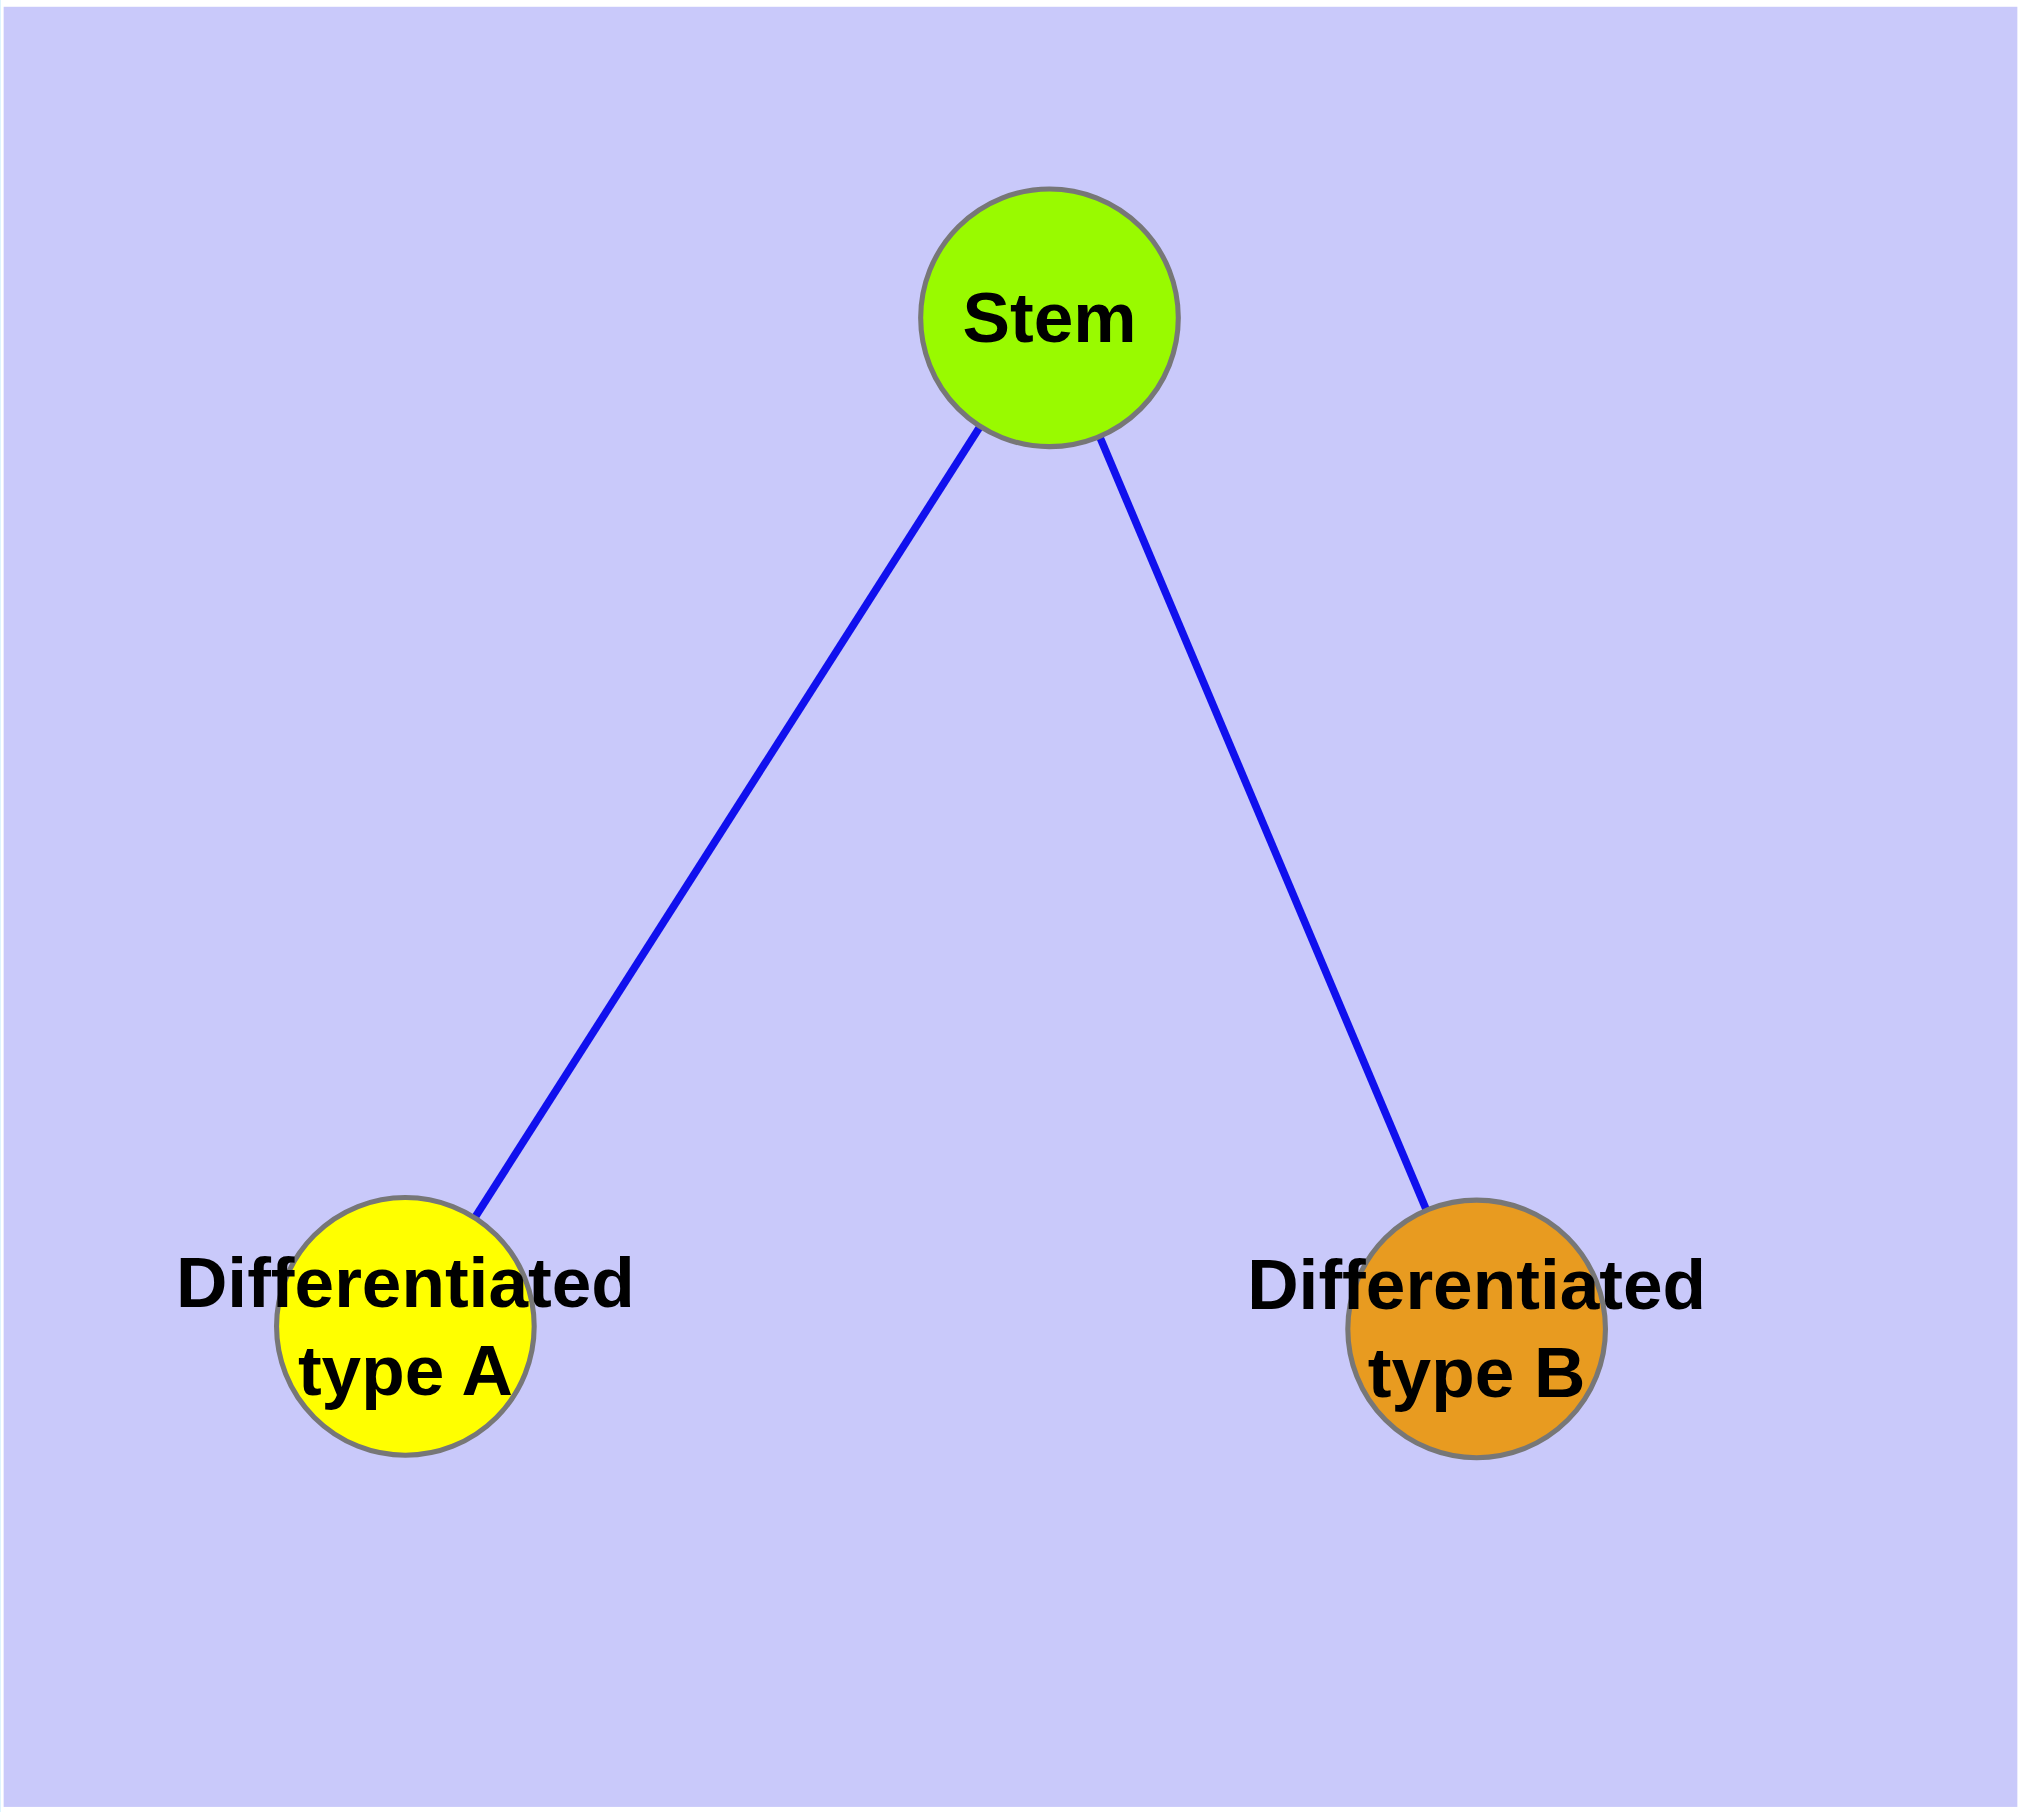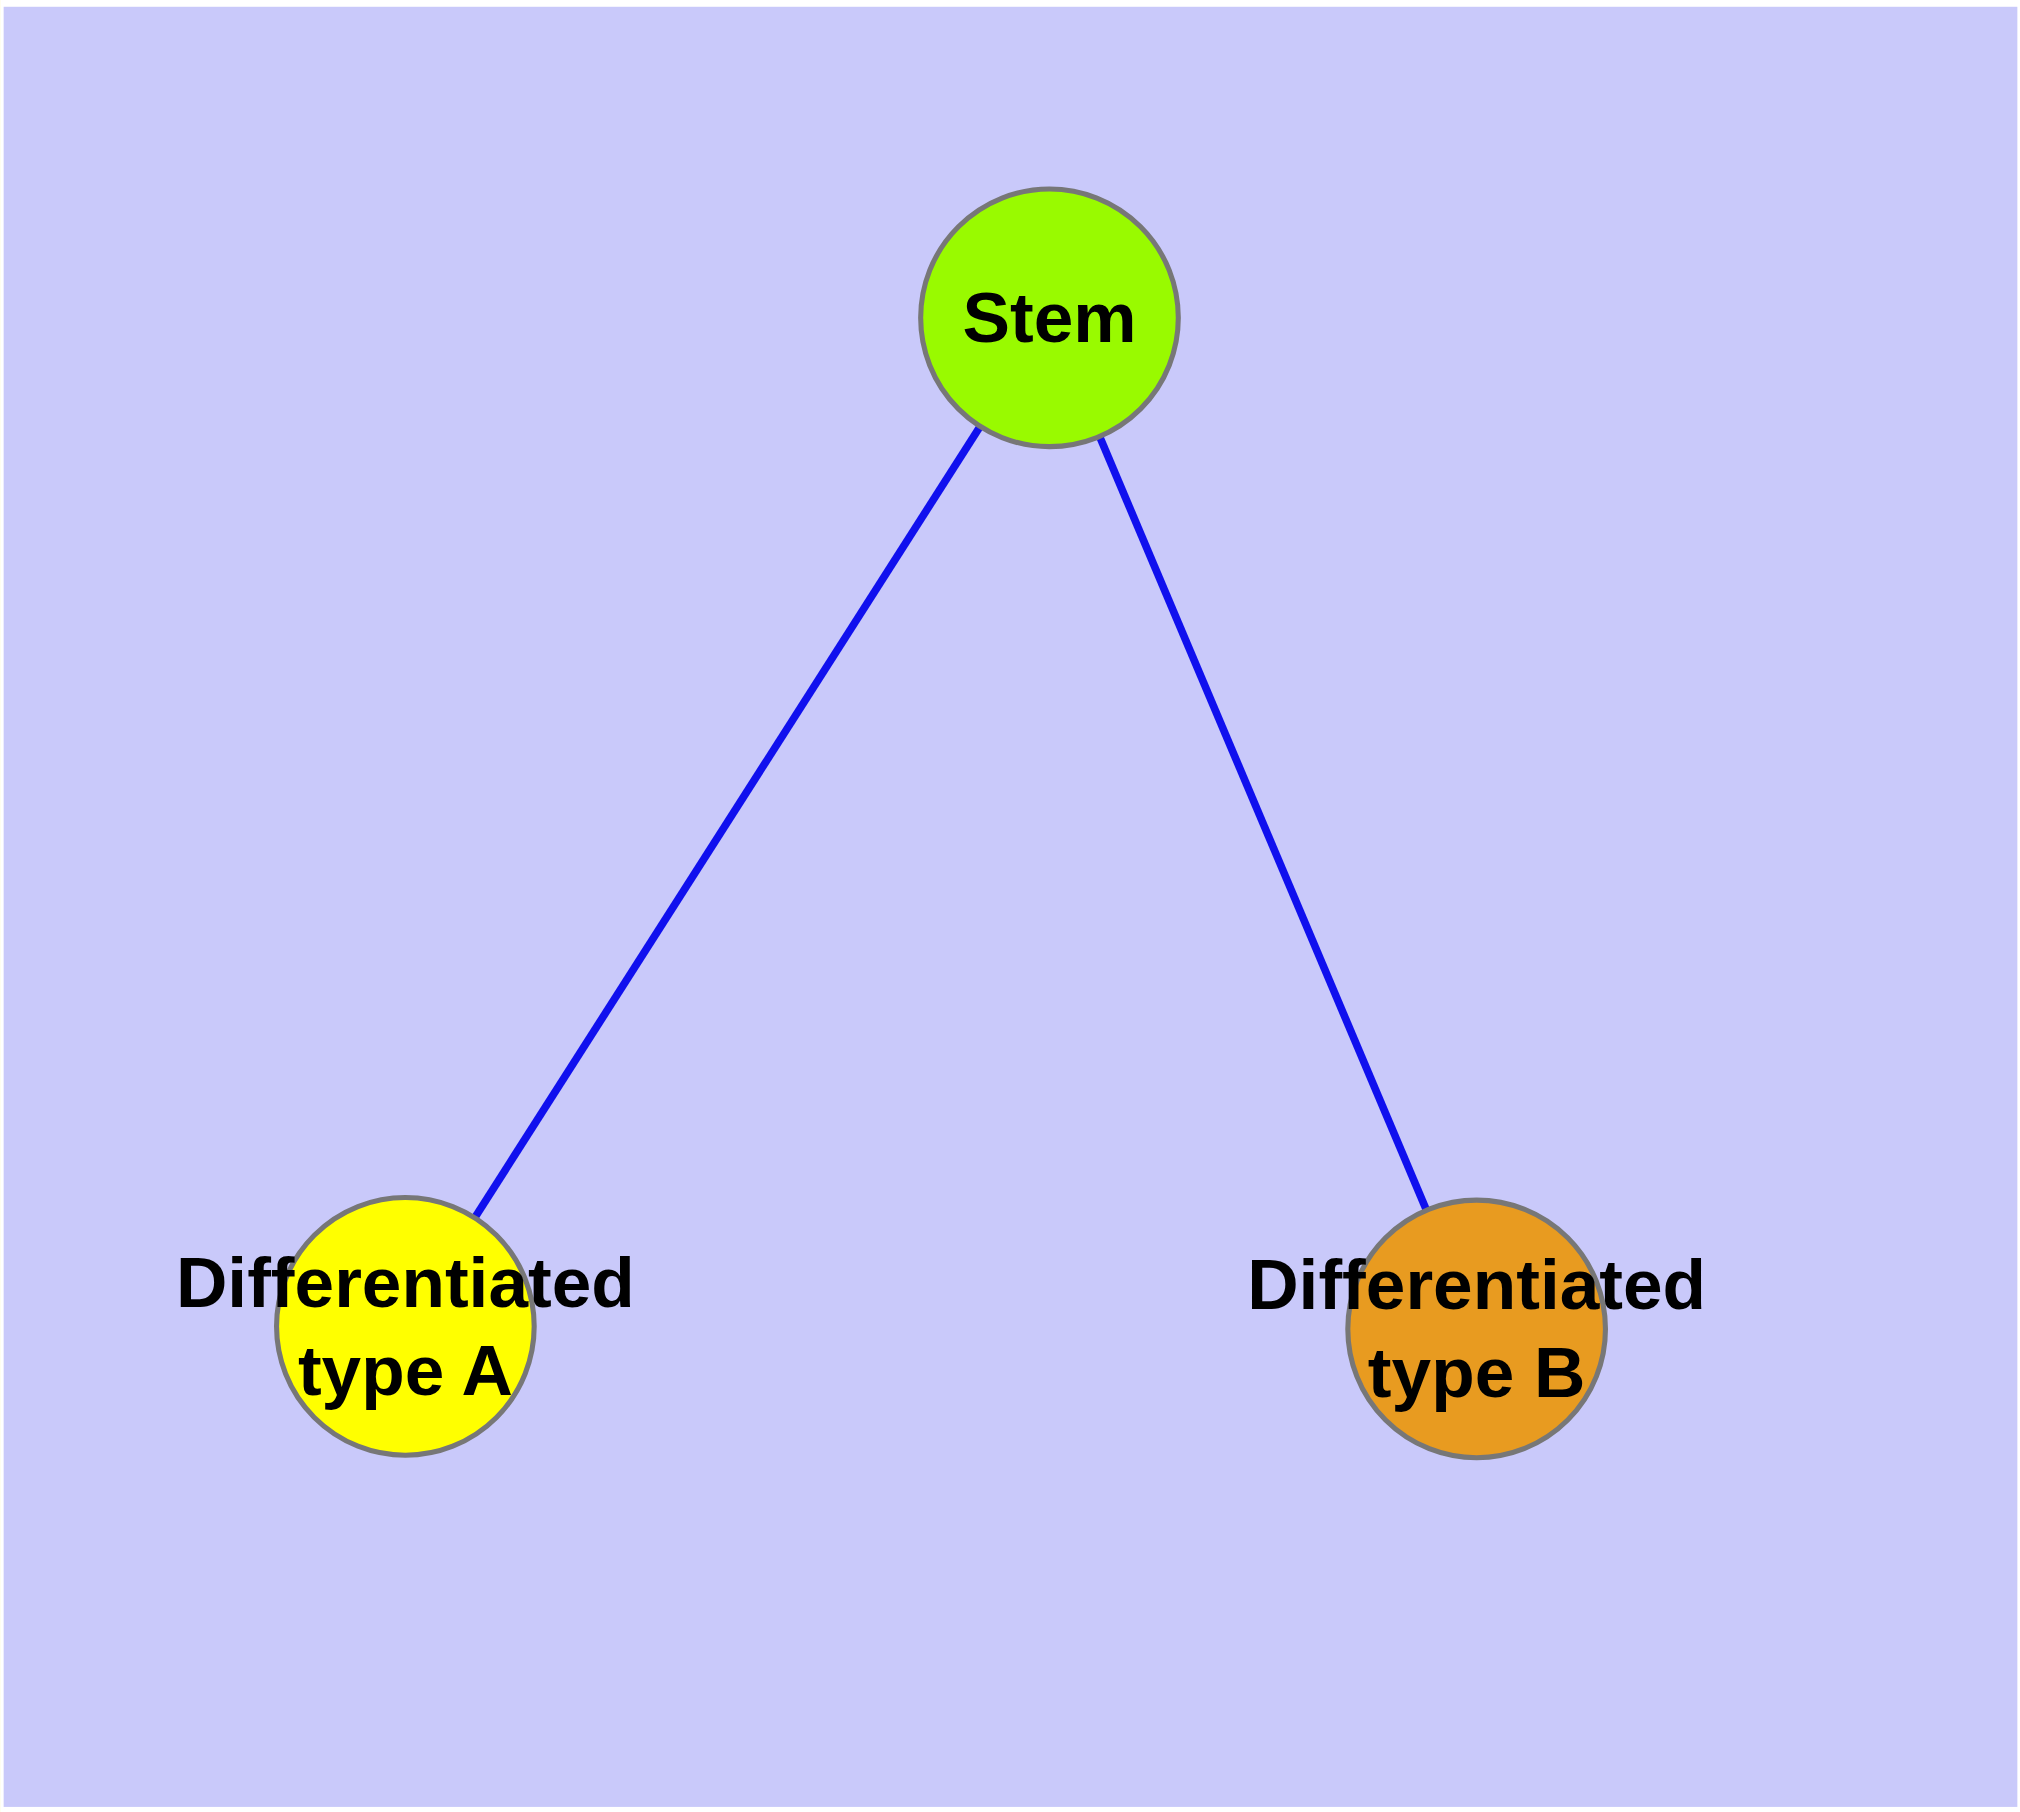--- a/index.html
+++ b/index.html
@@ -5,21 +5,21 @@
   html, body {
     margin: 0;
     padding: 0;
     background: #ffffff;
     font-family: "Liberation Sans", sans-serif;
   }
   #stage {
     position: relative;
     width: 2021px;
     height: 1812px;
-    background: #fef9c3;
+    background: #7dd3fc;
     overflow: hidden;
   }
   #diagram-svg {
     position: absolute;
     left: 0;
     top: 0;
     width: 2021px;
     height: 1812px;
     display: block;
   }

